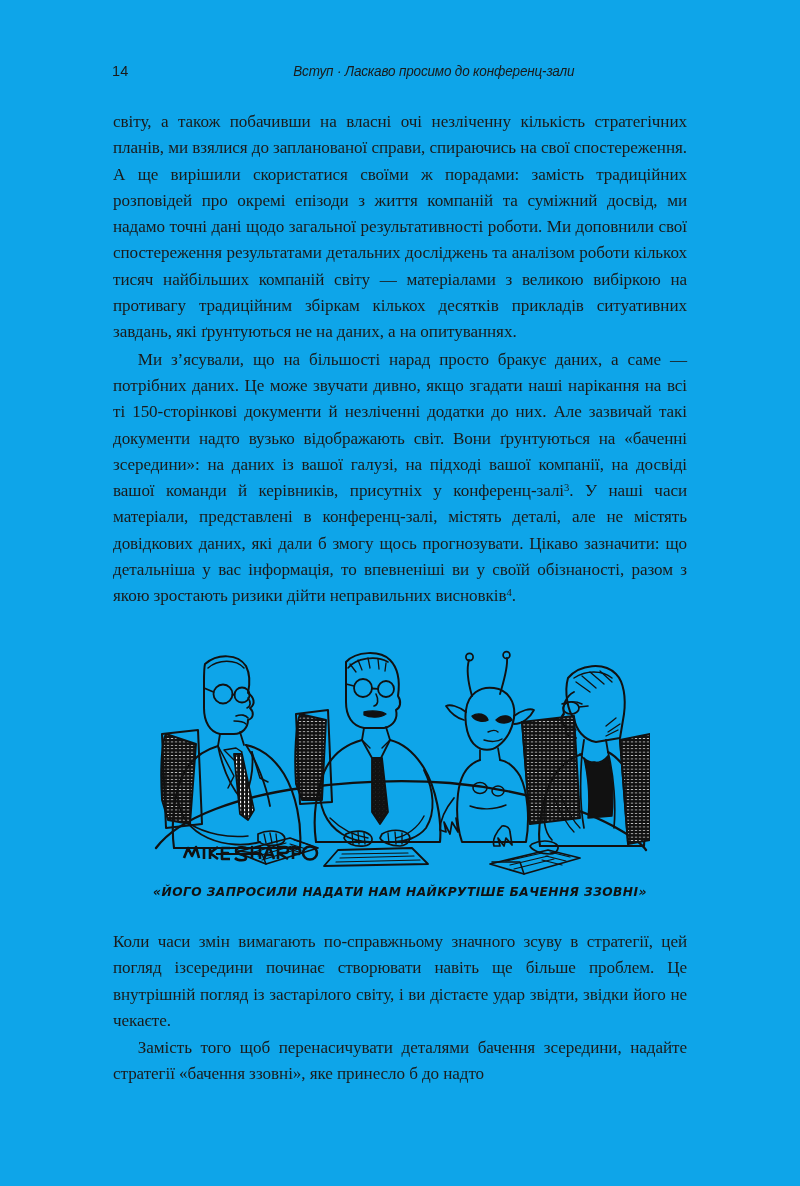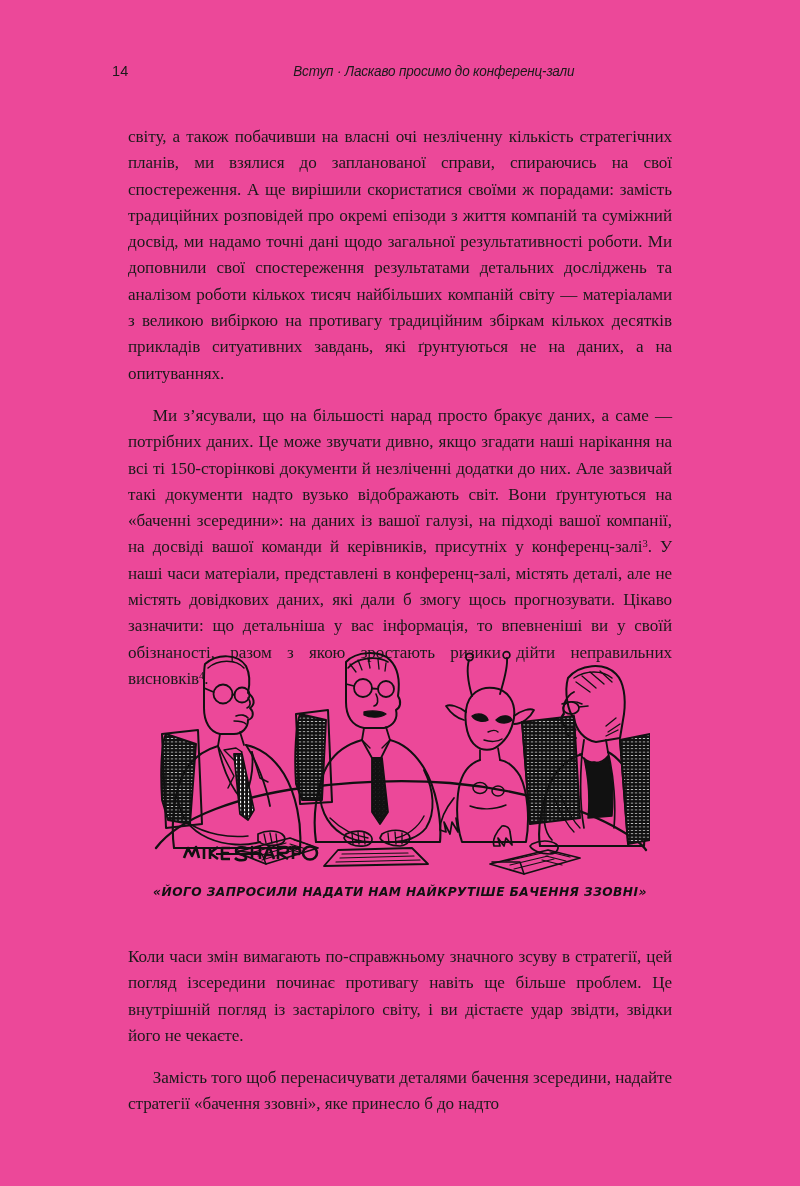--- a/index.html
+++ b/index.html
@@ -12,21 +12,21 @@
     height: 1186px;
     position: relative;
     font-family: "Liberation Serif", "DejaVu Serif", serif;
     color: #1a1a1a;
     overflow: hidden;
   }
 
   .page {
     position: absolute;
     inset: 0;
-    background: #ec4899;
+    background: #0ea5e9;
   }
 
   
   .running-head {
     position: absolute;
     top: 62px;
     left: 112px;
     right: 112px;
     height: 22px;
     display: flex;
@@ -56,21 +56,21 @@
   
   .textblock {
     position: absolute;
     left: 112px;
     width: 576px;
   }
   .textblock.top  { top: 108px; }
   .textblock.bottom { top: 928px; }
 
   p.para {
-    margin: 16px;
+    margin: 1px;
     font-size: 17.1px;
     line-height: 26.3px;
     text-align: justify;
     text-justify: inter-word;
     hyphens: manual;
     letter-spacing: -0.004em;
     word-spacing: -0.004em;
   }
   p.para.indent { text-indent: 1.45em; }
   sup.fn {
@@ -342,17 +342,17 @@
         <path d="M128 211 L 128 199 L 135 199 C 139 199, 139 205, 135 205 L 128 205 L 138 211"></path>
         <path d="M143 211 L 143 199 C 149 199, 152 203, 149 206 L 143 206"></path>
         <ellipse cx="160" cy="205" rx="7" ry="6.5"></ellipse>
       </g>
     </svg>
   </div>
 
   <div class="caption">«ЙОГО ЗАПРОСИЛИ НАДАТИ НАМ НАЙКРУТІШЕ БАЧЕННЯ ЗЗОВНІ»</div>
 
   <div class="textblock bottom">
-    <p class="para">Коли часи змін вимагають по-справжньому значного зсуву в стратегії, цей погляд ізсередини починає противагу навіть ще більше проблем. Це внутрішній погляд із застарілого світу, і ви дістаєте удар звідти, звідки його не чекаєте.</p>
+    <p class="para">Коли часи змін вимагають по-справжньому значного зсуву в стратегії, цей погляд ізсередини починає створювати навіть ще більше проблем. Це внутрішній погляд із застарілого світу, і ви дістаєте удар звідти, звідки його не чекаєте.</p>
     <p class="para indent">Замість того щоб перенасичувати деталями бачення зсередини, надайте стратегії «бачення ззовні», яке принесло б до надто</p>
   </div>
 
 </div>
 
 </body></html>

